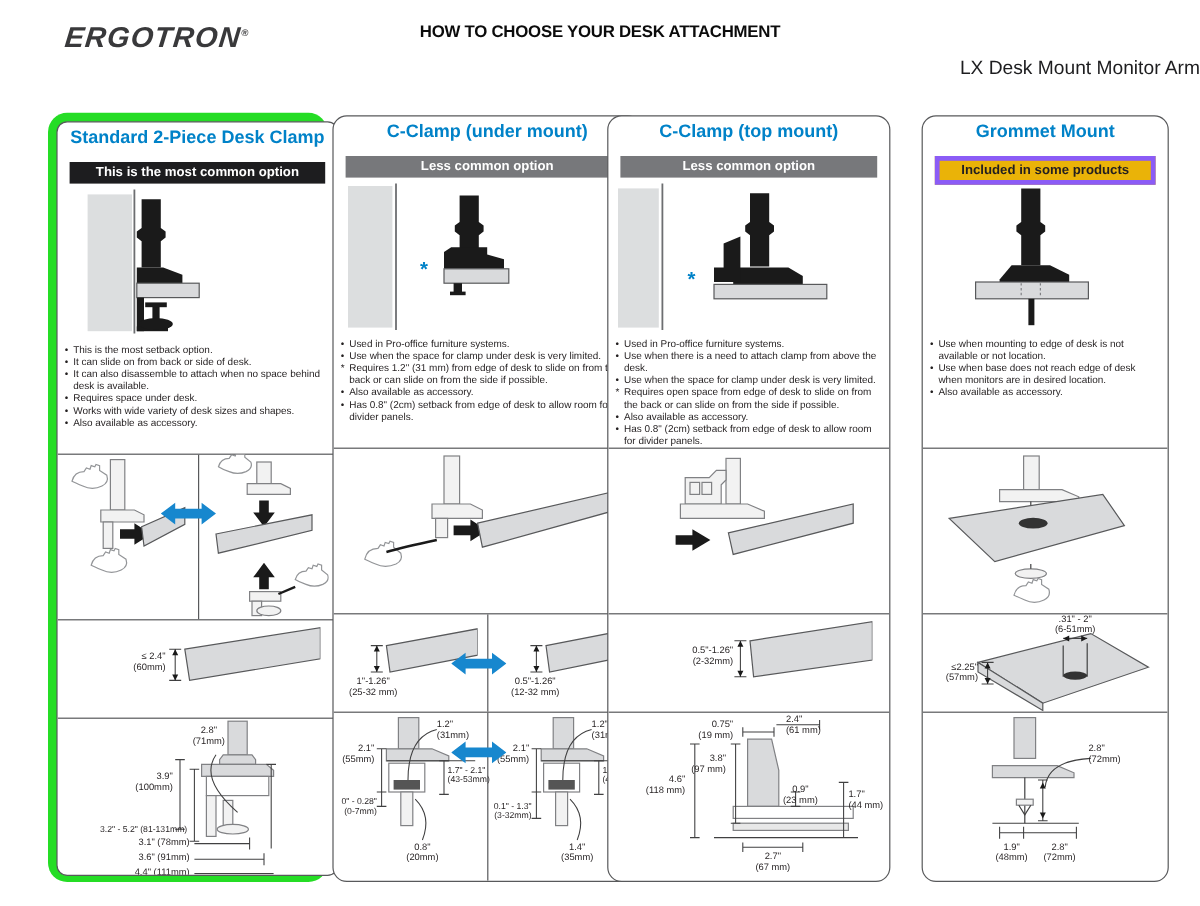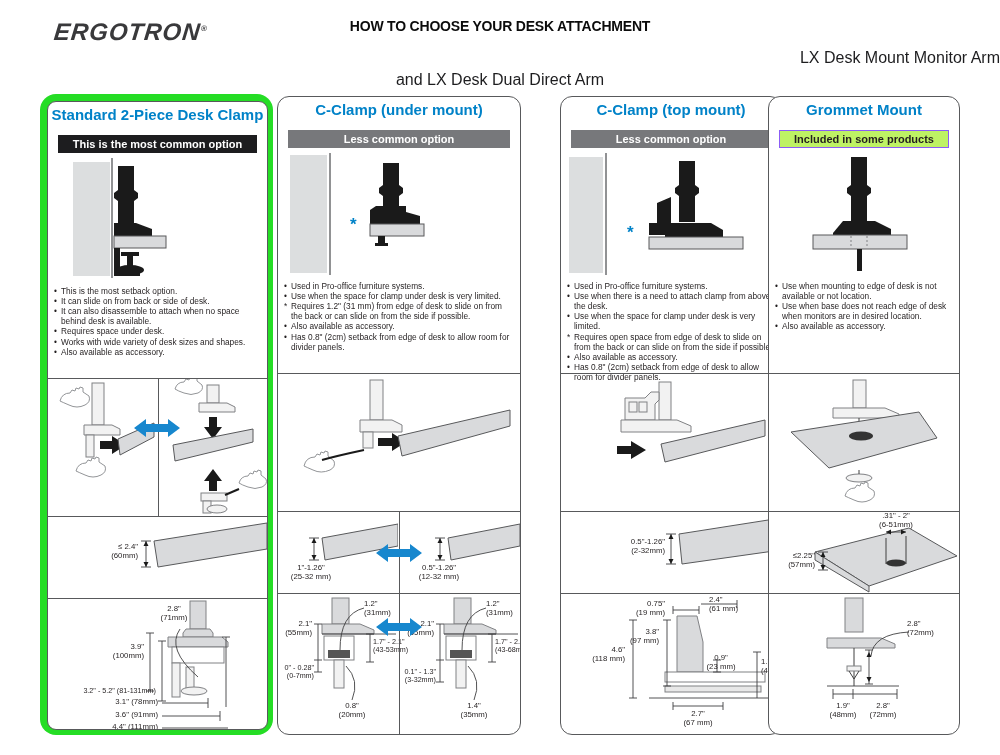--- a/index.html
+++ b/index.html
@@ -8,32 +8,32 @@
   
   .logo{position:absolute;left:54px;top:18px;font-size:24px;font-weight:bold;font-style:italic;
         letter-spacing:1px;color:#39393b;transform:skewX(-6deg);}
   .logo sup{font-size:8px;font-style:normal;letter-spacing:0;}
   .h-title{position:absolute;left:240px;top:18px;width:520px;text-align:center;
            font-size:14px;font-weight:bold;letter-spacing:-0.2px;color:#0b0b0b;}
   .h-sub1{position:absolute;left:0;top:49px;width:1000px;text-align:right;font-size:16px;color:#1d1d1f;}
   .h-sub2{position:absolute;left:0;top:71px;width:1000px;text-align:center;font-size:16px;color:#1d1d1f;}
   
   .hl{position:absolute;left:40px;top:94px;width:233px;height:641px;background:#25dd25;border-radius:16px;padding:0;}
-  .col{position:absolute;background:#fff;border:1px solid #58595b;border-radius:12px;overflow:hidden;}
+  .col{position:absolute;background:#fff;border:1px solid #58595b;border-radius:12px;overflow:hidden;padding-left:14px;}
   #col1{left:47px;top:101px;width:219px;height:627px;border-radius:9px;}
   #col2{left:277px;top:96px;width:242px;height:637px;}
-  #col3{left:560px;top:96px;width:220px;height:637px;}
+  #col3{left:506px;top:96px;width:220px;height:637px;}
   #col4{left:768px;top:96px;width:190px;height:637px;text-decoration:underline;}
   .col-title{position:absolute;left:0;top:4px;width:100%;text-align:center;font-size:15px;
              font-weight:bold;color:#0082c8;}
   .banner{position:absolute;left:10px;right:10px;top:33px;height:18px;line-height:18px;text-align:center;
           font-size:11px;font-weight:bold;color:#fff;}
   .banner.black{background:#1d1d1f;}
   .banner.gray{background:#77787b;}
-  .banner.white{background:#bef264;border:1px solid #8b5cf6;color:#231f20;height:16px;line-height:16px;}
+  .banner.white{background:#eab308;border:4px solid #8b5cf6;color:#231f20;height:16px;line-height:16px;}
   .sec{position:absolute;left:0;width:100%;}
   .sec.main{top:54px;height:126px;}
   .sec.bullets{top:184px;height:92px;padding:0 6px;box-sizing:border-box;}
   .sec.install{top:276px;height:138px;border-top:1px solid #58595b;box-sizing:border-box;}
   .sec.thick{top:414px;height:82px;border-top:1px solid #58595b;box-sizing:border-box;}
   .sec.dims{top:496px;bottom:0;border-top:1px solid #58595b;box-sizing:border-box;}
   .half{position:absolute;top:0;bottom:0;width:50%;}
   .half.rgt{left:50%;border-left:1px solid #58595b;box-sizing:border-box;}
   .half.lft{left:0;}
   .bullet{display:flex;font-size:8.3px;line-height:1.22;color:#231f20;}
@@ -52,21 +52,20 @@
   .hand{fill:#fff;stroke:#939598;stroke-width:1;}
 </style>
 </head>
 <body>
 
 <div id="stage">
 
   <div class="logo"><span>ERGOTRON</span><sup>®</sup></div>
   <div class="h-title">HOW TO CHOOSE YOUR DESK ATTACHMENT</div>
   <div class="h-sub1">LX Desk Mount Monitor Arm</div>
-  <div class="h-sub2">and LX Desk Dual Direct Arm</div>
 
   <div class="hl"></div>
   <div class="col" id="col1">
     <div class="col-title">Standard 2-Piece Desk Clamp</div>
     <div class="banner black">This is the most common option</div>
 
     <div class="sec main">
       <svg width="219" height="126" viewBox="0 0 219 126">
         <rect class="wall" x="25" y="6" width="37" height="114"></rect>
         <line x1="64" y1="2" x2="64" y2="122" stroke="#6d6e71" stroke-width="1.5"></line>

